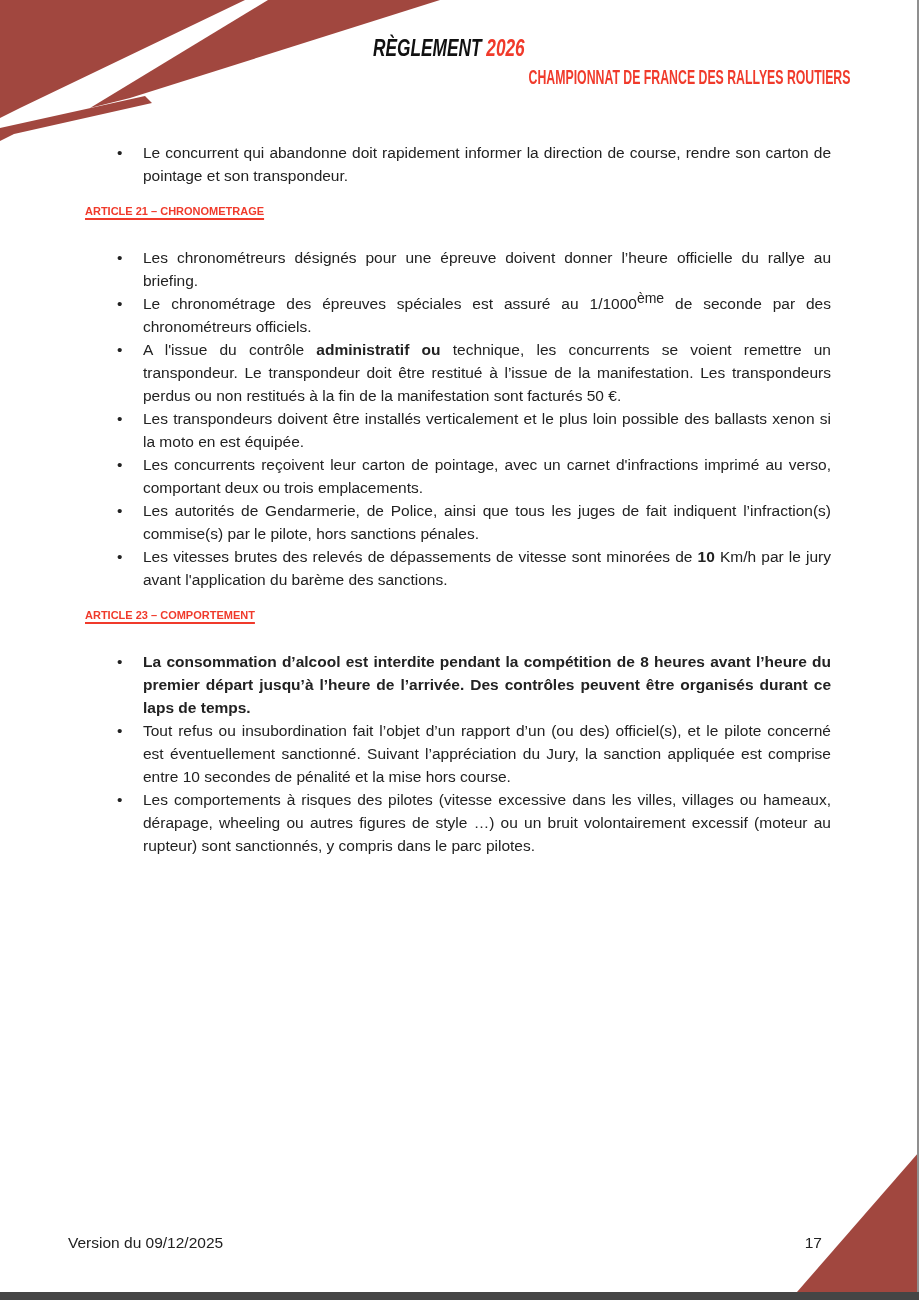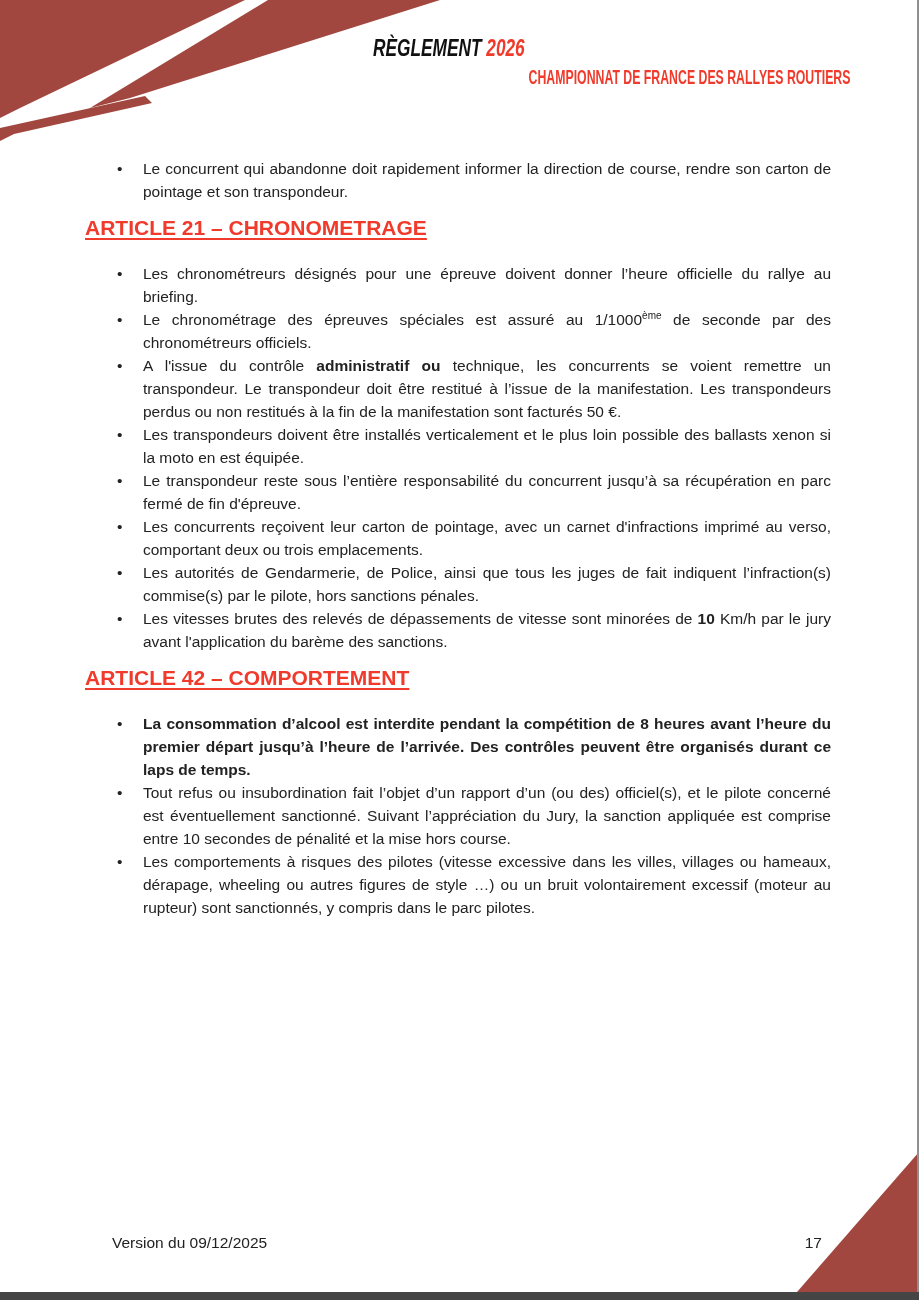--- a/index.html
+++ b/index.html
@@ -40,44 +40,44 @@
   .masthead .subtitle-line {
     display: block; margin-top: 3px;
   }
   .masthead .subtitle-inner {
     display: inline-block;
     transform: scaleX(0.60); transform-origin: 100% 50%;
     font-weight: bold; font-size: 20.5px; color: #f03a2b; white-space: nowrap;
   }
   
   main {
-    position: absolute; top: 16px; left: 85px; right: 88px;
+    position: absolute; top: 0; left: 85px; right: 88px;
     padding-top: 141px; z-index: 2;
     font-size: 15.5px; line-height: 23px;
   }
   h2 {
-    color: #f03a2b; font-size: 21px; line-height: 21px; font-weight: bold;
+    color: #f03a2b; font-size: 11px; line-height: 21px; font-weight: bold;
     text-decoration: underline; text-decoration-thickness: 2px; text-underline-offset: 3px;
     margin: 14px 0 24px 0; white-space: nowrap;
   }
   ul { list-style: none; padding-left: 58px; margin: 0; }
   li { position: relative; text-align: justify; }
   li::before {
     content: "\2022";
     position: absolute; left: -26px; top: 0;
     font-size: 15.5px; color: #222;
   }
   li .b { font-weight: bold; }
   li .u { text-underline-offset: 2px; }
-  li sup { font-size: 10px; line-height: 0; vertical-align: super; }
+  li sup { font-size: 14px; line-height: 0; vertical-align: super; }
   
   footer {
     position: absolute; left: 0; right: 0; top: 1234px; z-index: 3;
     display: flex; justify-content: space-between;
-    padding: 0 97px 0 112px;
+    padding: 0 97px 0 68px;
     font-size: 15.5px; color: #222;
   }
 </style>
 </head>
 <body>
 
 <div class="page">
 
   <svg class="swoosh" width="460" height="150" viewBox="0 0 460 150" aria-hidden="true">
     <polygon points="0,0 245,0 20,108 0,118" fill="#a1473f"></polygon>
@@ -94,30 +94,29 @@
     <ul>
         <li><span>Le concurrent qui abandonne doit rapidement informer la direction de course, rendre son carton de pointage et son transpondeur.</span></li>
       </ul>
 
     <h2>ARTICLE 21 – CHRONOMETRAGE</h2>
     <ul>
         <li><span>Les chronométreurs désignés pour une épreuve doivent donner l’heure officielle du rallye au briefing.</span></li>
         <li><span>Le chronométrage des épreuves spéciales est assuré au 1/1000</span><sup>ème</sup><span> de seconde par des chronométreurs officiels.</span></li>
         <li><span>A l'issue du contrôle </span><span class="b">administratif ou</span><span> technique, les concurrents se voient remettre un transpondeur. Le transpondeur doit être restitué à l’issue de la manifestation. Les transpondeurs perdus ou non restitués à la fin de la manifestation sont facturés 50 €.</span></li>
         <li><span>Les transpondeurs doivent être installés </span><span class="u">verticalement</span><span> et le plus loin possible des ballasts xenon si la moto en est équipée.</span></li>
-        <li><span>Le transpondeur reste sous l’entière responsabilité du concurrent jusqu’à sa récupération en parc fermé de fin d'épreuve.</span></li>
       </ul>
 
     <ul>
         <li><span>Les concurrents reçoivent leur carton de pointage, avec un carnet d'infractions imprimé au verso, comportant deux ou trois emplacements.</span></li>
         <li><span>Les autorités de Gendarmerie, de Police, ainsi que tous les juges de fait indiquent l’infraction(s) commise(s) par le pilote, hors sanctions pénales.</span></li>
         <li><span>Les vitesses brutes des relevés de dépassements de vitesse sont minorées de </span><span class="b">10</span><span> Km/h par le jury avant l'application du barème des sanctions.</span></li>
       </ul>
 
-    <h2>ARTICLE 42 – COMPORTEMENT</h2>
+    <h2>ARTICLE 23 – COMPORTEMENT</h2>
     <ul>
         <li><span class="b">La consommation d’alcool est interdite pendant la compétition de 8 heures avant l’heure du premier départ jusqu’à l’heure de l’arrivée. Des contrôles peuvent être organisés durant ce laps de temps.</span></li>
         <li><span>Tout refus ou insubordination fait l’objet d’un rapport d’un (ou des) officiel(s), et le pilote concerné est éventuellement sanctionné. Suivant l’appréciation du Jury, la sanction appliquée est comprise entre 10 secondes de pénalité et la mise hors course.</span></li>
         <li><span>Les comportements à risques des pilotes (vitesse excessive dans les villes, villages ou hameaux, dérapage, wheeling ou autres figures de style …) ou un bruit volontairement excessif (moteur au rupteur) sont sanctionnés, y compris dans le parc pilotes.</span></li>
       </ul>
   </main>
 
   <footer>
     <span>Version du 09/12/2025</span>
     <span>17</span>

